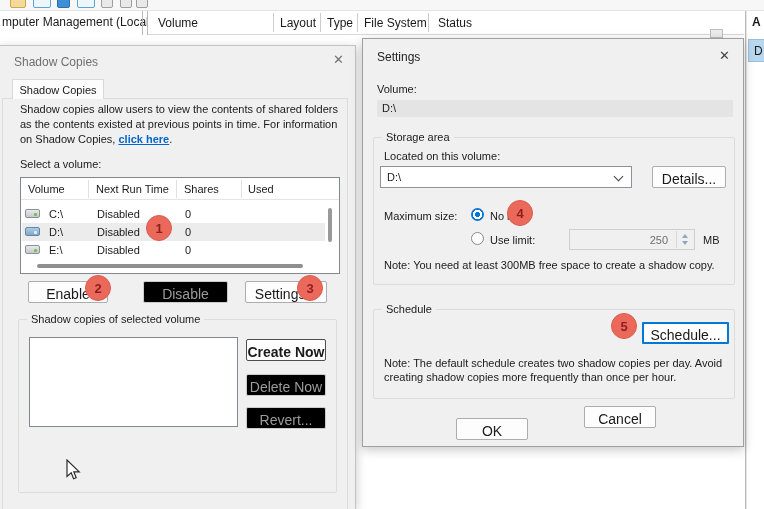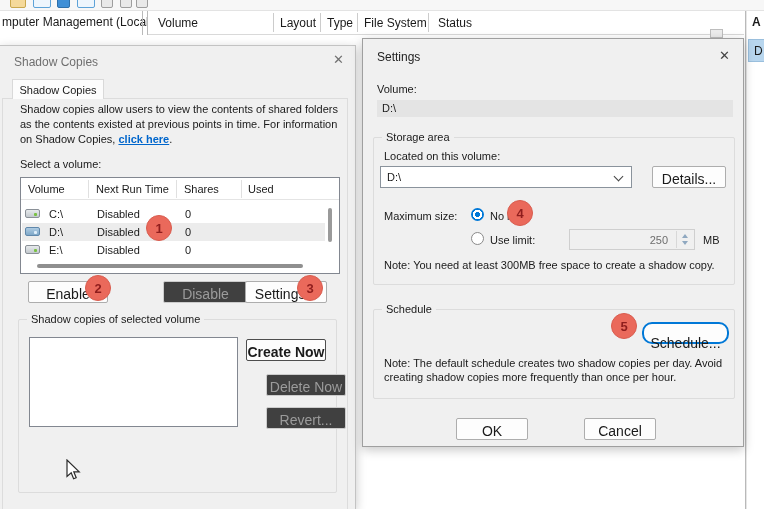--- a/index.html
+++ b/index.html
@@ -43,23 +43,23 @@
   .vrow span { position:absolute; top:3px; }
   .drive { position:absolute; left:3px; top:4px; width:15px; height:9px; border-radius:2px;
            background:linear-gradient(#e7eaec,#c3c9ce); border:1px solid #8a9097; }
   .drive::after { content:""; position:absolute; right:2px; bottom:1px; width:3px; height:3px; background:#79c143; border-radius:1px; }
   .drive.blue { background:linear-gradient(#aecbe2,#7fa8c8); border-color:#5f87ab; }
   .drive.blue::after { background:#dfeefa; }
   .vscroll { position:absolute; right:7px; top:30px; width:4px; height:34px; background:#9a9a9a; border-radius:2px; }
   .hscroll { position:absolute; left:16px; bottom:5px; width:266px; height:4px; background:#8f8f8f; border-radius:2px; }
 
   .btn { background:#fdfdfd; border:1px solid #adadad; border-radius:2px; text-align:center; font-size:14px; color:#1a1a1a; padding-top:4px; height:22px; cursor:default; }
-  .btn.dis { color:#9b9b9b; border-color:#cccccc; background:#404040;margin-left:20px; }
+  .btn.dis { color:#9b9b9b; border-color:#cccccc; background:#000000; }
   .btn.dark { border-color:#4d4d4d; }
-  .btn.blue { border:2px solid #0078d7; border-radius:10px; padding-top:11px; }
+  .btn.blue { border:2px solid #0078d7; border-radius:1px; padding-top:3px; }
 
   .grp { border:1px solid #dcdcdc; border-radius:2px; }
   .grp-label { position:absolute; top:-7px; left:8px; background:#f0f0f0; padding:0 4px; }
 
   .ro-field { background:#e4e4e4; padding:2px 0 0 5px; height:17px; }
   .combo { background:#fff; border:1px solid #8a939c; height:22px; padding:4px 0 0 6px; }
   .combo .chev { position:absolute; right:9px; top:6px; width:7px; height:7px; border-left:1px solid #444; border-bottom:1px solid #444; transform:rotate(-45deg); }
 
   .radio { position:absolute; width:13px; height:13px; border-radius:50%; }
   .radio.on { background:radial-gradient(circle,#0078d7 0 28%, #ffffff 28% 54%, #0078d7 54% 100%); }
@@ -215,21 +215,21 @@
       <div class="abs note" style="left:10px;top:120px;width:345px;">Note: You need at least 300MB free space to create a shadow copy.</div>
     </div>
 
     <div class="abs grp" style="left:10px;top:270px;width:362px;height:90px;">
       <div class="grp-label">Schedule</div>
       <div class="abs btn blue" style="left:268px;top:12px;width:87px;">Schedule...</div>
       <div class="abs note" style="left:10px;top:46px;width:345px;">Note: The default schedule creates two shadow copies per day. Avoid creating shadow copies more frequently than once per hour.</div>
     </div>
 
     <div class="abs btn" style="left:93px;top:379px;width:72px;">OK</div>
-    <div class="abs btn" style="left:221px;top:379px;width:72px;">Cancel</div>
+    <div class="abs btn" style="left:221px;top:367px;width:72px;">Cancel</div>
   </div>
 
   <div class="abs circle" style="left:146px;top:215px;">1</div>
   <div class="abs circle" style="left:85px;top:275px;">2</div>
   <div class="abs circle" style="left:297px;top:275px;">3</div>
   <div class="abs circle" style="left:507px;top:200px;">4</div>
   <div class="abs circle" style="left:611px;top:313px;">5</div>
 
   <svg class="abs cursor" style="left:66px;top:459px;" width="16" height="22" viewBox="0 0 16 22">
     <polygon points="1,1 1,17.5 5.2,13.8 7.6,19.8 10.2,18.7 7.8,12.8 13.2,12.8" fill="#ffffff" stroke="#2b2b2b" stroke-width="1.2"></polygon>

